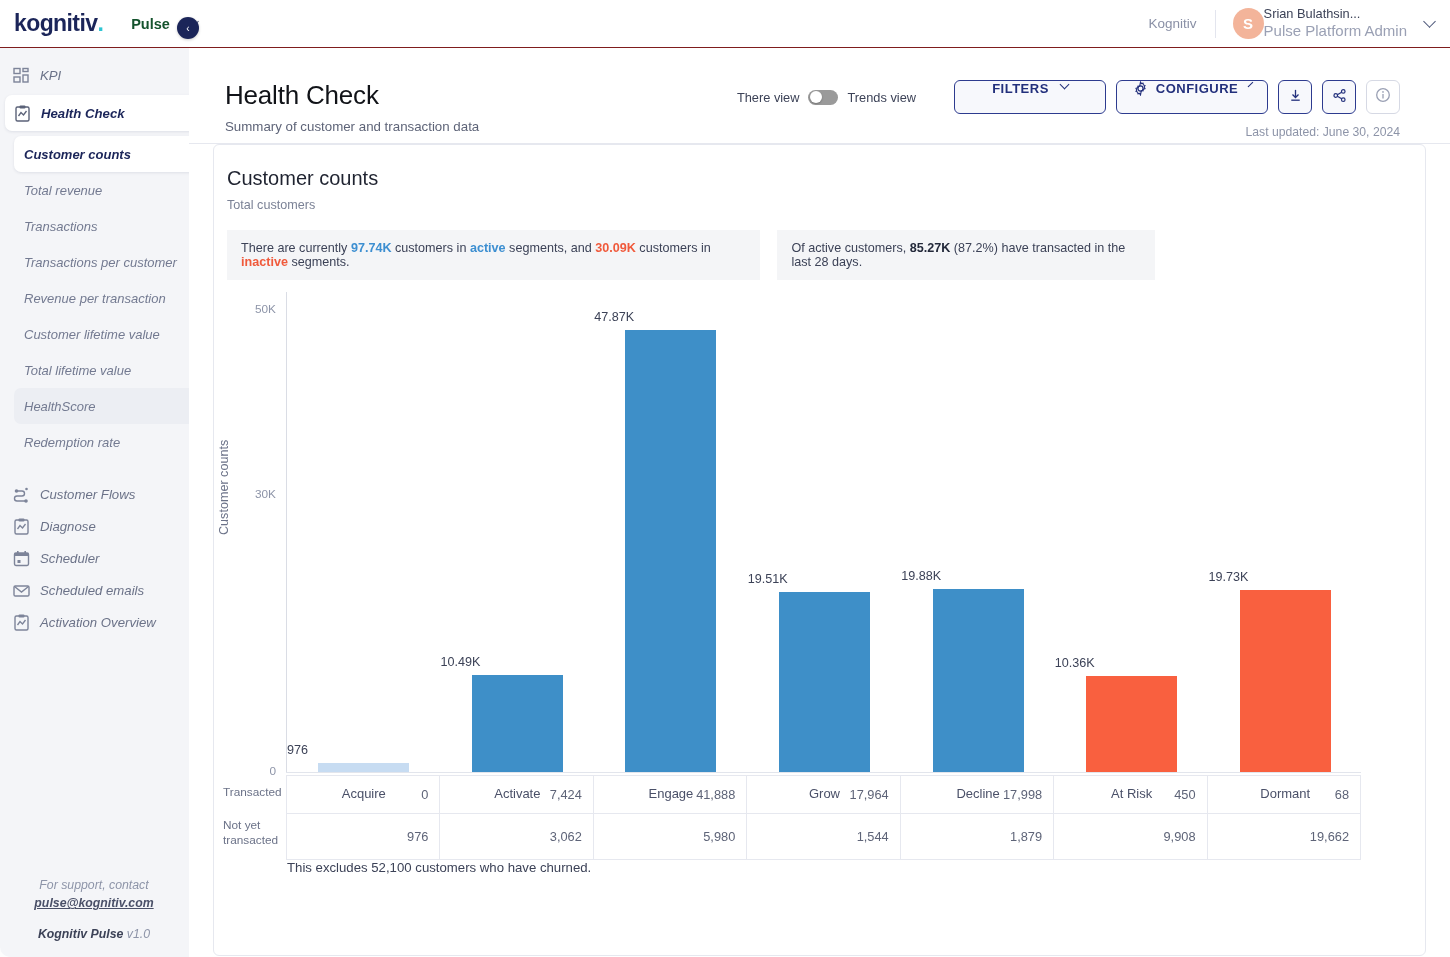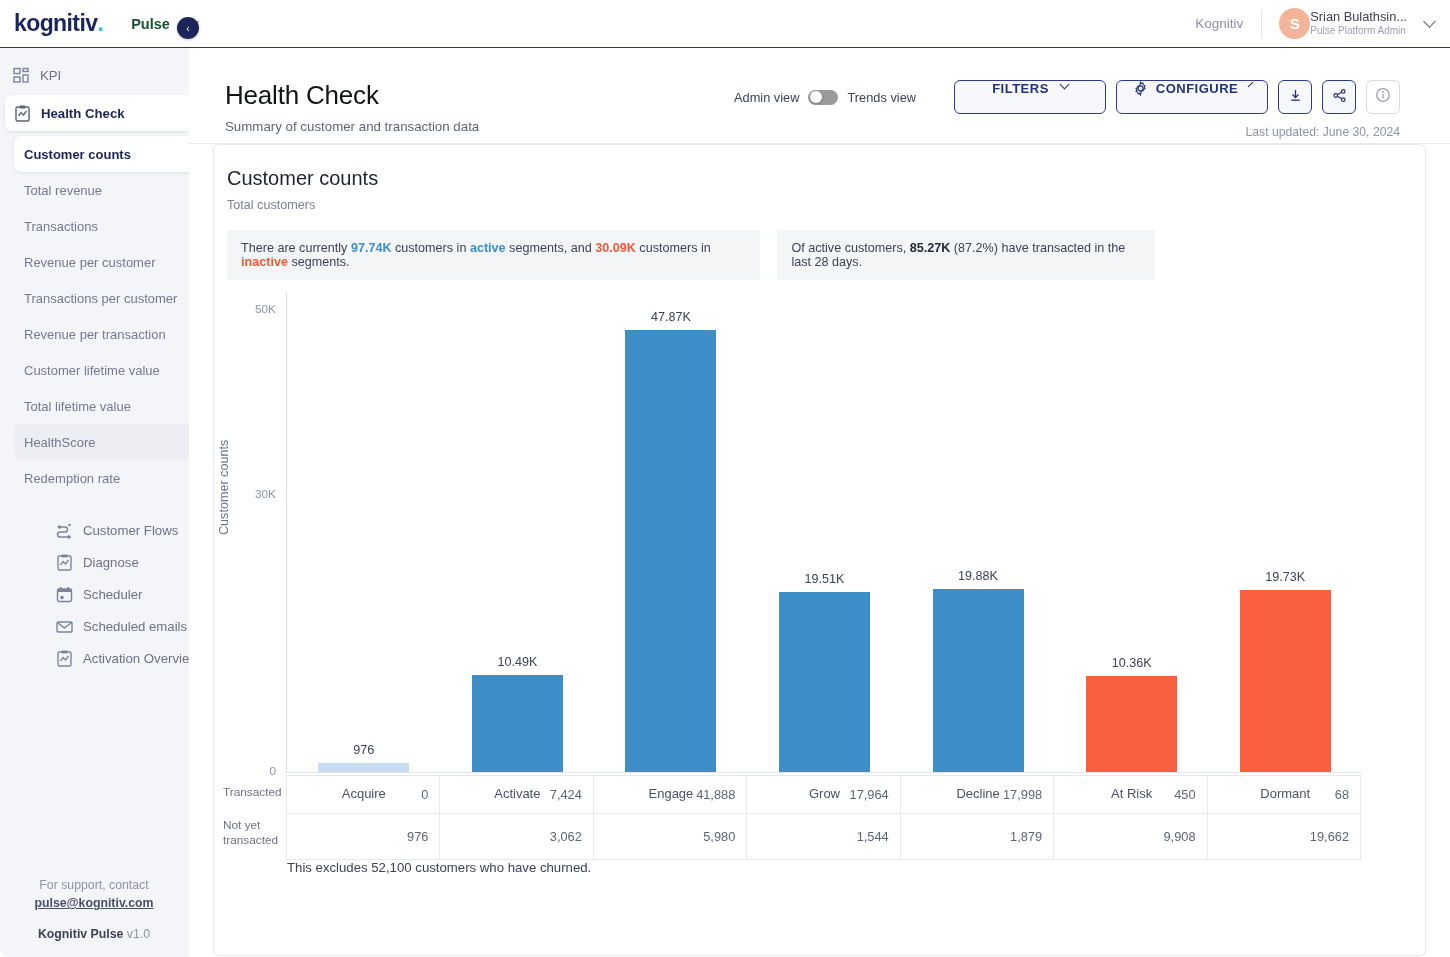--- a/index.html
+++ b/index.html
@@ -52,30 +52,31 @@
   .vdiv { width: 1px; height: 28px; background: #e3e5ee; }
   .avatar {
     width: 31px; height: 31px; border-radius: 50%;
     background: #f3b49a;
     color: #ffffff; font-size: 15px; font-weight: 600;
     display: flex; align-items: center; justify-content: center;
     margin-left: 17px;
   }
   .user-block { margin-left: 0; line-height: 1.25; }
   .user-name { font-size: 12.8px; color: #3c4257; }
-  .user-role { font-size: 10px; color: #9aa0b4; }
+  .user-role { font-size: 15px; color: #9aa0b4; }
   .user-chev { margin-left: 18px; margin-bottom: 4px; }
 
   
   .sidebar {
     position: absolute; left: 0; top: 48px;
     width: 224px; height: 909px;
     background: #f4f5f8;
     border-right: 1px solid #e6e8ef;
     border-bottom-left-radius: 10px;
+    font-style: italic;
   }
   .nav-top { padding-top: 10px; }
   .nav-row {
     display: flex; align-items: center;
     height: 34px; padding-left: 12px;
     font-size: 13.2px; color: #6b7288;
     cursor: pointer;
   }
   .nav-row .ico { width: 19px; height: 19px; margin-right: 9px; flex: 0 0 19px; }
   .nav-row.active-card {
@@ -102,21 +103,21 @@
     padding-left: 10px;
     font-size: 13px; color: #737a91;
     border-radius: 7px;
     cursor: pointer;
   }
   .sub-row.selected {
     background: #ffffff; color: #1b2559; font-weight: 700;
     box-shadow: 0 1px 3px rgba(30,40,80,0.10);
   }
   .sub-row.tinted { background: #eceef3; }
-  .nav-bottom { margin-top: 12px; margin-left: 43px; }
+  .nav-bottom { margin-top: 12px; }
   .nav-bottom .nav-row { height: 32px; }
   .collapse-btn {
     position: absolute; left: 177px; top: 17px;
     width: 22px; height: 22px; border-radius: 50%;
     background: #1b2559; color: #fff;
     display: flex; align-items: center; justify-content: center;
     font-size: 10px; cursor: pointer; z-index: 5;
     box-shadow: 0 1px 3px rgba(0,0,0,0.2);
   }
   .sidebar-footer {
@@ -232,21 +233,21 @@
   .bars {
     position: absolute; left: 73px; top: 0; width: 1075px; height: 480px;
   }
   .bar-slot {
     position: absolute; bottom: 0; height: 480px;
   }
   .bar {
     position: absolute; bottom: 0; width: 100%;
   }
   .bar-value {
-    position: absolute; width: 100%; text-align: center;
+    position: absolute; width: 100%; 
     font-size: 12.6px; color: #3c4257;
   }
   .x-label {
     position: absolute; top: 494px; width: 100%; text-align: center;
     font-size: 13px; color: #4a5068;
   }
 
   
   .tbl-wrap { position: absolute; left: 0; top: 630px; width: 100%; }
   .tbl {
@@ -328,23 +329,20 @@
         <div class="sub-row selected">
             <span>Customer counts</span>
           </div>
         <div class="sub-row">
             <span>Total revenue</span>
           </div>
         <div class="sub-row">
             <span>Transactions</span>
           </div>
         <div class="sub-row">
-            <span>Revenue per customer</span>
-          </div>
-        <div class="sub-row">
             <span>Transactions per customer</span>
           </div>
         <div class="sub-row">
             <span>Revenue per transaction</span>
           </div>
         <div class="sub-row">
             <span>Customer lifetime value</span>
           </div>
         <div class="sub-row">
             <span>Total lifetime value</span>
@@ -422,21 +420,21 @@
 
   <div class="collapse-btn">‹</div>
 
   <div class="main">
 
     <div class="page-head">
       <div class="page-title">Health Check</div>
       <div class="page-sub">Summary of customer and transaction data</div>
 
       <div class="head-tools">
-        <span class="toggle-label">Admin view</span>
+        <span class="toggle-label">There view</span>
         <div class="toggle">
             <div class="knob"></div>
           </div>
         <span class="toggle-label">Trends view</span>
 
         <div class="btn-outline btn-filters">
           <span>FILTERS</span>
           <span class="chev"></span>
         </div>
 

